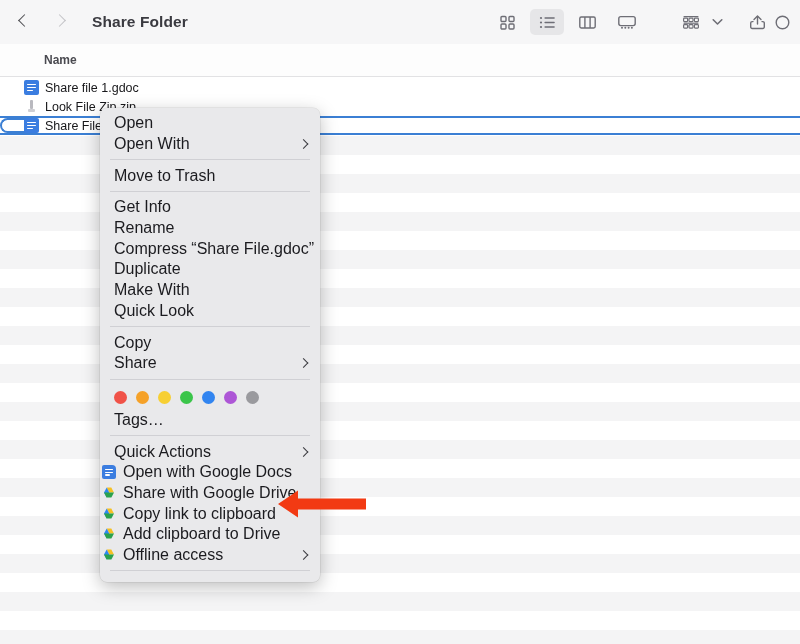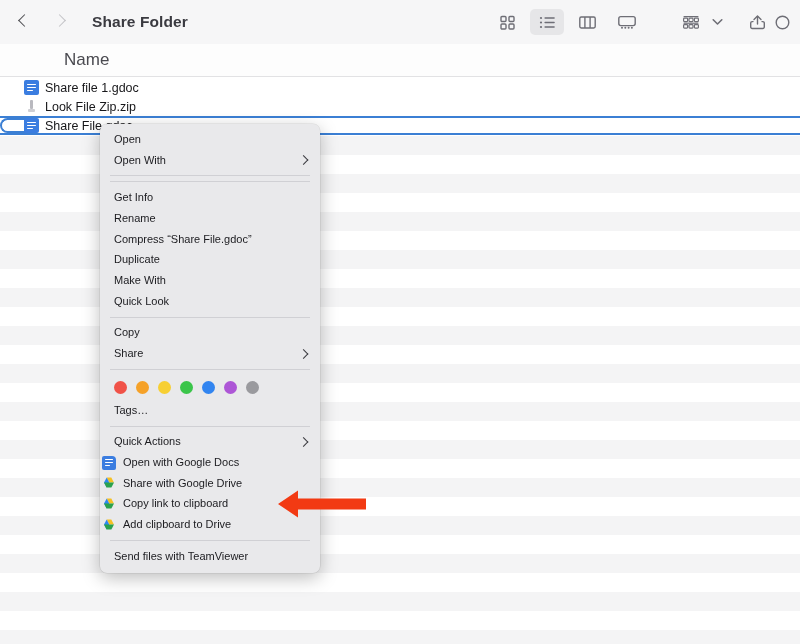--- a/index.html
+++ b/index.html
@@ -56,21 +56,21 @@
   .tb-gap2 { width: 14px; }
 
   
   .colhead {
     position: absolute; left: 0; top: 44px; width: 800px; height: 33px;
     background: #fdfdfd;
     border-bottom: 1px solid #e2e2e4;
     display: flex; align-items: center;
   }
   .colhead .lbl {
-    margin-left: 64px; font-size: 17px; font-weight: normal; color: #4a4a50;
+    margin-left: 44px; font-size: 12px; font-weight: bold; color: #4a4a50;
   }
 
   
   .filelist { position: absolute; left: 0; top: 78px; width: 800px; height: 610px; }
   .stripes { position: absolute; left: 0; top: 0; width: 800px; height: 566px; }
   .stripe { position: absolute; left: 0; width: 800px; height: 19px; background: #f4f4f5; }
 
   .frow {
     position: absolute; left: 0; width: 800px; height: 19px;
     display: flex; align-items: center;
@@ -107,26 +107,26 @@
     content: ""; position: absolute; left: 6px; top: 1px;
     width: 3px; height: 9px; background: #b9b9bf; border-radius: 1px;
   }
   .ic-zip::after {
     content: ""; position: absolute; left: 4px; top: 10px;
     width: 7px; height: 3px; background: #cfcfd4; border-radius: 1px;
   }
 
   
   .ctxmenu {
-    position: absolute; left: 100px; top: 124px; width: 220px;
+    position: absolute; left: 100px; top: 108px; width: 220px;
     background: #e9e9eb;
     border-radius: 7px;
     box-shadow: 0 5px 18px rgba(0,0,0,.26), 0 0 0 .5px rgba(0,0,0,.10);
     padding: 5px 0 6px 0;
-    font-size: 11px; color: #1b1b1f;
+    font-size: 16px; color: #1b1b1f;
   }
   .mi {
     position: relative; height: 20.7px;
     display: flex; align-items: center;
     padding-left: 14px; padding-right: 12px;
     white-space: nowrap;
   }
   .mi .milabel { line-height: 1; }
   .mi .subarrow {
     position: absolute; right: 13px; top: 50%; transform: translateY(-50%);
@@ -295,20 +295,23 @@
 
   <div class="ctxmenu" id="ctxmenu" style="background: rgb(233, 233, 235);">
       <div class="mi">
         <span class="milabel">Open</span>
       </div>
       <div class="mi">
         <span class="milabel">Open With</span>
         <span class="subarrow"></span>
       </div>
       <div class="msep"></div>
+      <div class="mi">
+        <span class="milabel">Move to Trash</span>
+      </div>
       <div class="msep"></div>
       <div class="mi">
         <span class="milabel">Get Info</span>
       </div>
       <div class="mi">
         <span class="milabel">Rename</span>
       </div>
       <div class="mi">
         <span class="milabel">Compress “Share File.gdoc”</span>
       </div>
@@ -375,24 +378,31 @@
       </div>
       <div class="mi with-icon">
         <span class="miicon"><svg width="14" height="14" viewBox="0 0 14 14">
             <path d="M4.7 1.6 L9.3 1.6 L11.9 6.6 L7.3 6.6 Z" fill="#f6c022"></path>
             <path d="M4.7 1.6 L7.3 6.6 L4.6 11.6 L2.0 6.6 Z" fill="#2d87f0"></path>
             <path d="M2.0 6.6 L12.0 6.6 L9.4 11.6 L4.6 11.6 Z" fill="#2ba24c"></path>
             <path d="M4.7 1.6 L7.05 6.6 L2.0 6.6 Z" fill="#4ba5f2" opacity=".0"></path>
           </svg></span>
         <span class="milabel">Add clipboard to Drive</span>
       </div>
-      <div class="msep"></div>
-      <div class="mi">
-        <span class="milabel">Send files with TeamViewer</span>
-      </div>
+      <div class="mi with-icon">
+        <span class="miicon"><svg width="14" height="14" viewBox="0 0 14 14">
+            <path d="M4.7 1.6 L9.3 1.6 L11.9 6.6 L7.3 6.6 Z" fill="#f6c022"></path>
+            <path d="M4.7 1.6 L7.3 6.6 L4.6 11.6 L2.0 6.6 Z" fill="#2d87f0"></path>
+            <path d="M2.0 6.6 L12.0 6.6 L9.4 11.6 L4.6 11.6 Z" fill="#2ba24c"></path>
+            <path d="M4.7 1.6 L7.05 6.6 L2.0 6.6 Z" fill="#4ba5f2" opacity=".0"></path>
+          </svg></span>
+        <span class="milabel">Offline access</span>
+        <span class="subarrow"></span>
+      </div>
+      <div class="msep"></div>
     </div>
 
   <div class="arrow">
     <svg width="92" height="34" viewBox="0 0 92 34">
       <path d="M2 17 L22 3.5 L22 11.5 L90 11.5 L90 22.5 L22 22.5 L22 30.5 Z" fill="#f23a13"></path>
     </svg>
   </div>
 
 </div>
 

